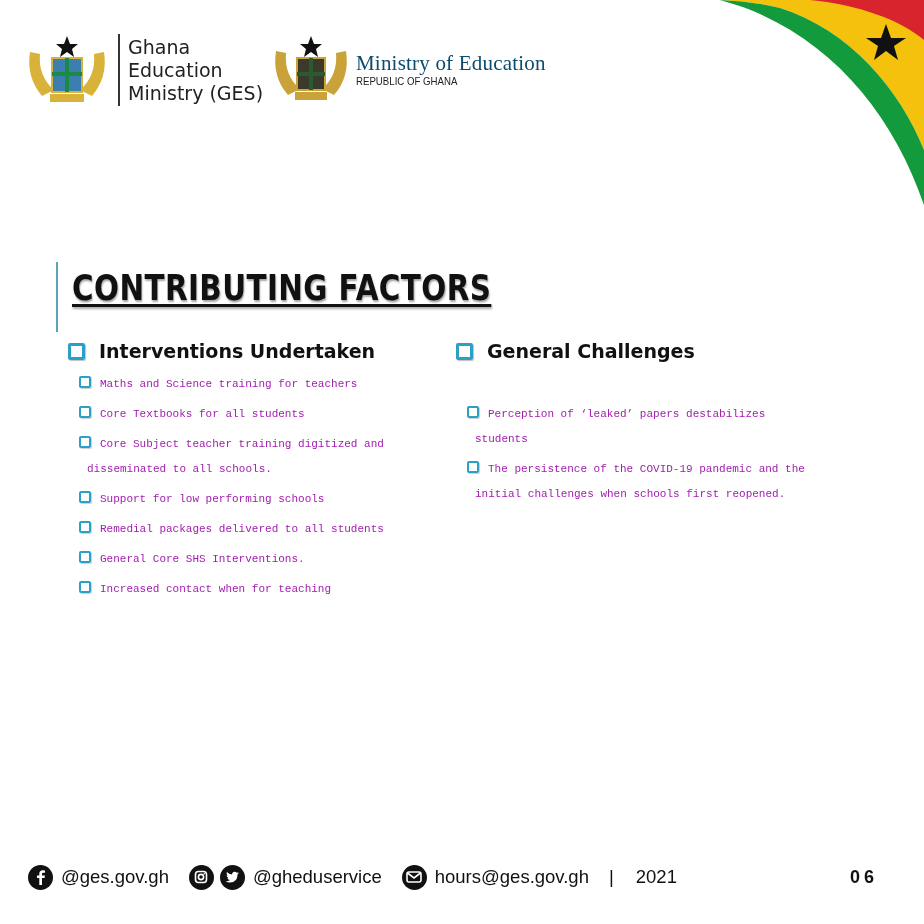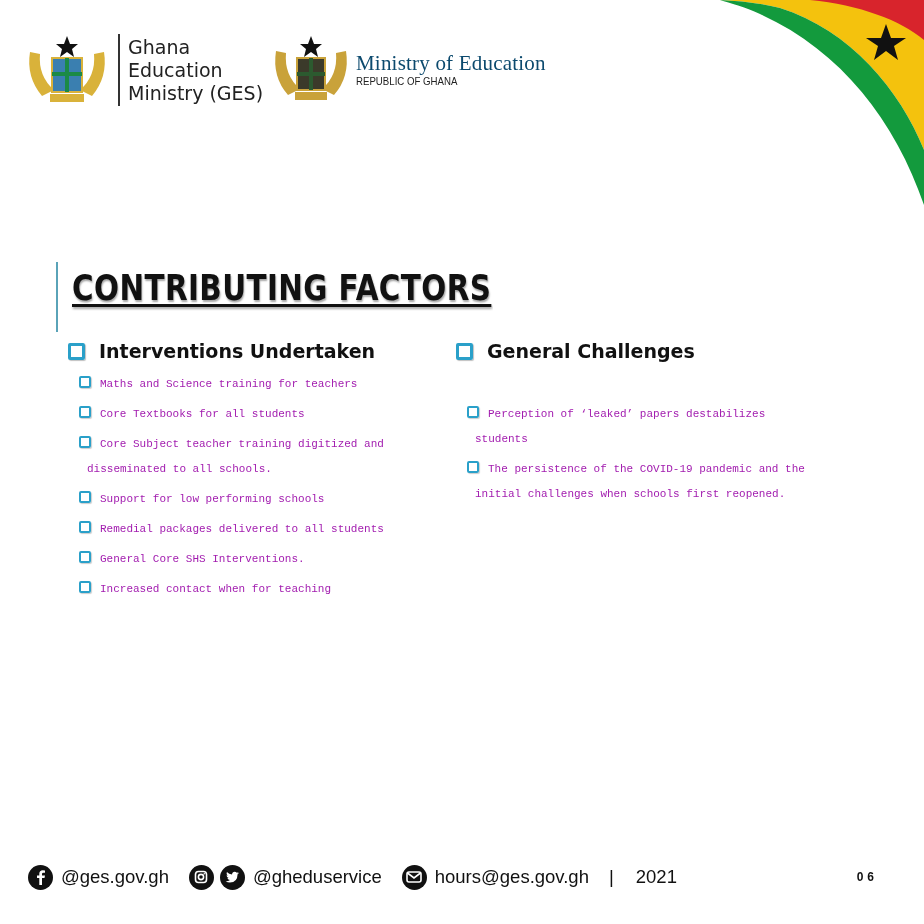--- a/index.html
+++ b/index.html
@@ -47,21 +47,21 @@
     }
     .col-left .items { margin-top: 6px; }
     .col-right .items { margin-top: 36px; }
 
     .footer { position: absolute; left: 28px; top: 862px; width: 880px; height: 30px; display: flex; align-items: center;
       font-family: "Liberation Sans", sans-serif; font-size: 18.5px; color: #111; }
     .ficon { width: 25px; height: 25px; border-radius: 50%; background: #111; display: inline-flex; align-items: center; justify-content: center; color: #fff; }
     .fitem { display: flex; align-items: center; }
     .fitem .txt { margin-left: 8px; }
     .sep { margin: 0 22px 0 20px; }
-    .pageno { position: absolute; right: 30px; font-weight: bold; font-size: 12px; letter-spacing: 4px; }
+    .pageno { position: absolute; right: 30px; font-weight: bold; font-size: 18px; letter-spacing: 4px; }
   </style>
 </head>
 <body>
 
 <svg class="flag" viewBox="0 0 224 230">
   <path d="M20,0 L224,0 L224,150 C200,90 150,30 80,8 C60,3 40,1 20,0 Z" fill="#f4c20d"></path>
   <path d="M110,0 L224,0 L224,40 C200,20 160,5 110,0 Z" fill="#d8242c"></path>
   <path d="M20,0 C40,1 60,3 80,8 C150,30 200,90 224,150 L224,205 C195,120 140,50 60,14 C45,7 30,3 20,0 Z" fill="#139a3d"></path>
   <polygon points="186,24 191,38 206,38 194,46 198,60 186,51 174,60 178,46 166,38 181,38" fill="#111"></polygon>
 </svg>

